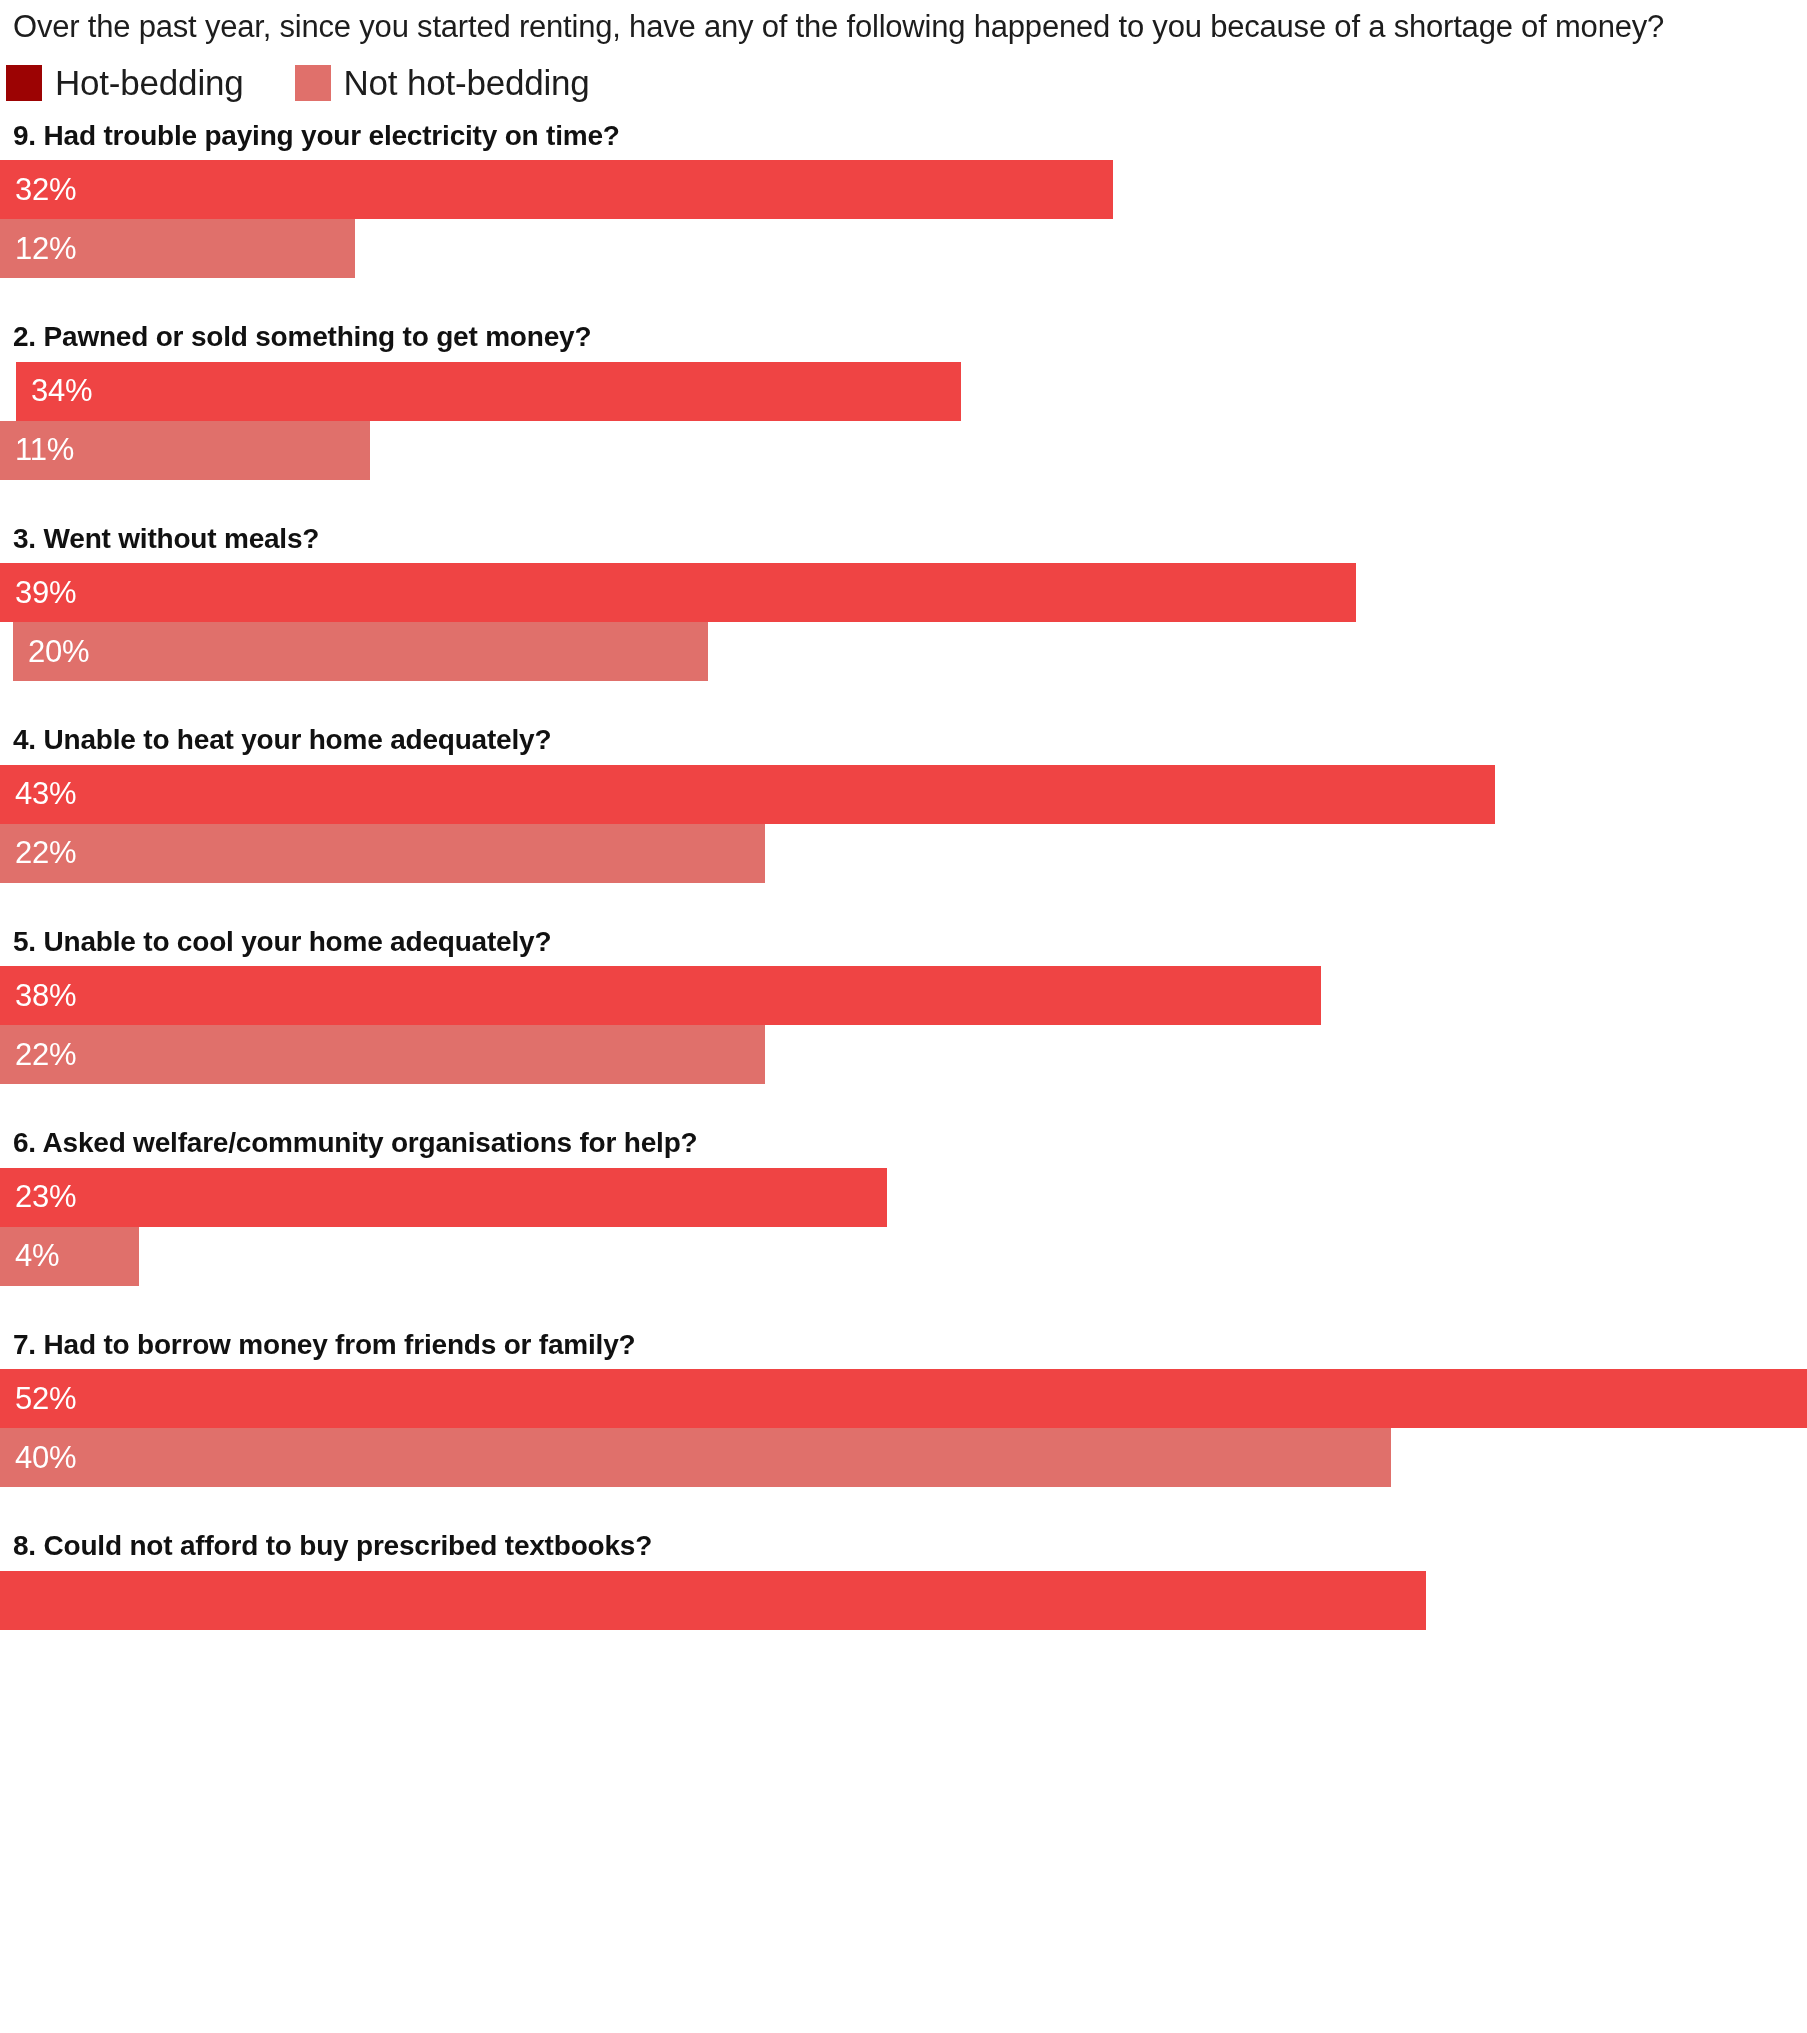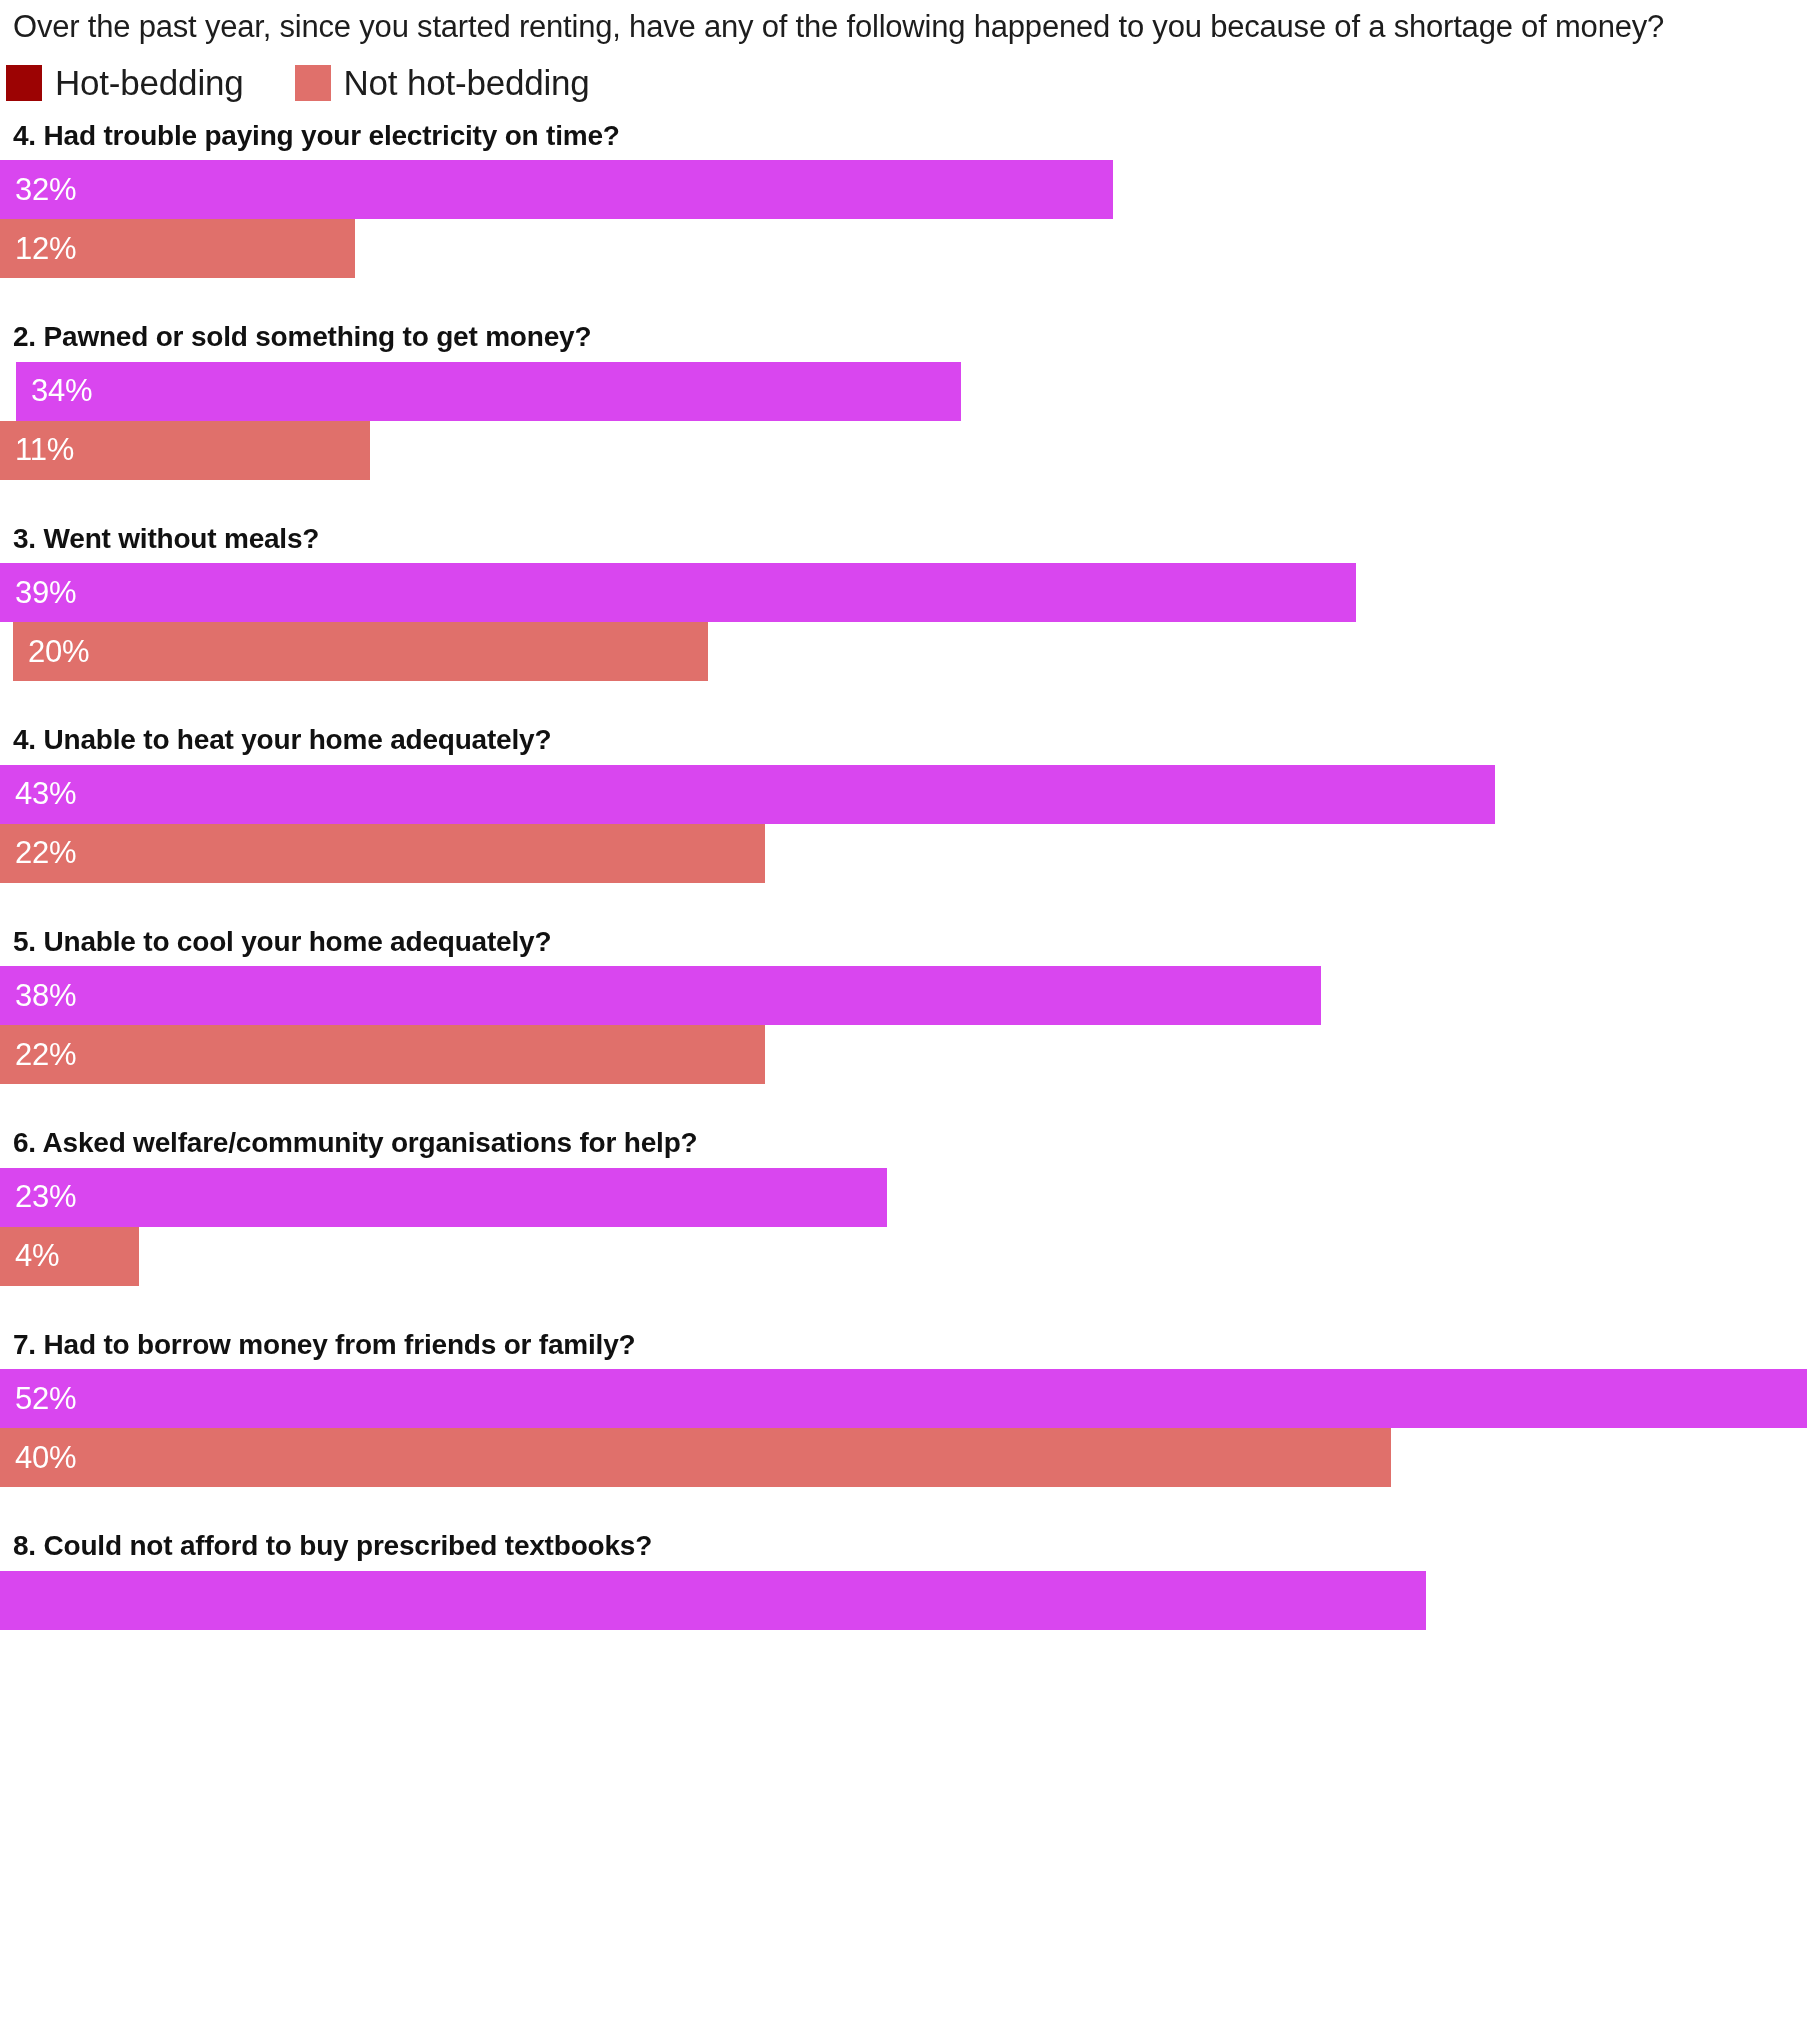--- a/index.html
+++ b/index.html
@@ -79,21 +79,21 @@
     position: relative;
     height: 59px;
     width: 100%;
   }
   .bar {
     height: 59px;
     display: flex;
     align-items: center;
     box-sizing: border-box;
   }
-  .bar-dark  { background: #d946ef; }
+  .bar-dark  { background: #ef4444; }
   .bar-light { background: #E0706B; }
   .bar-value {
     color: #ffffff;
     font-size: 31px;
     padding-left: 15px;
     white-space: nowrap;
     letter-spacing: -0.2px;
   }
 </style>
 </head>
@@ -109,21 +109,21 @@
       <span class="legend-label">Hot-bedding</span>
     </div>
     <div class="legend-item">
       <span class="legend-swatch" style="background: rgb(224, 112, 107);"></span>
       <span class="legend-label">Not hot-bedding</span>
     </div>
   </div>
 
   <div class="groups" id="groups-container">
       <div class="qgroup">
-        <div class="qlabel">4. Had trouble paying your electricity on time?</div>
+        <div class="qlabel">9. Had trouble paying your electricity on time?</div>
         <div class="bar-row">
           <div class="bar bar-dark" style="width: 1113px;">
             <span class="bar-value">32%</span>
           </div>
         </div>
         <div class="bar-row">
           <div class="bar bar-light" style="width: 355px;">
             <span class="bar-value">12%</span>
           </div>
         </div>

